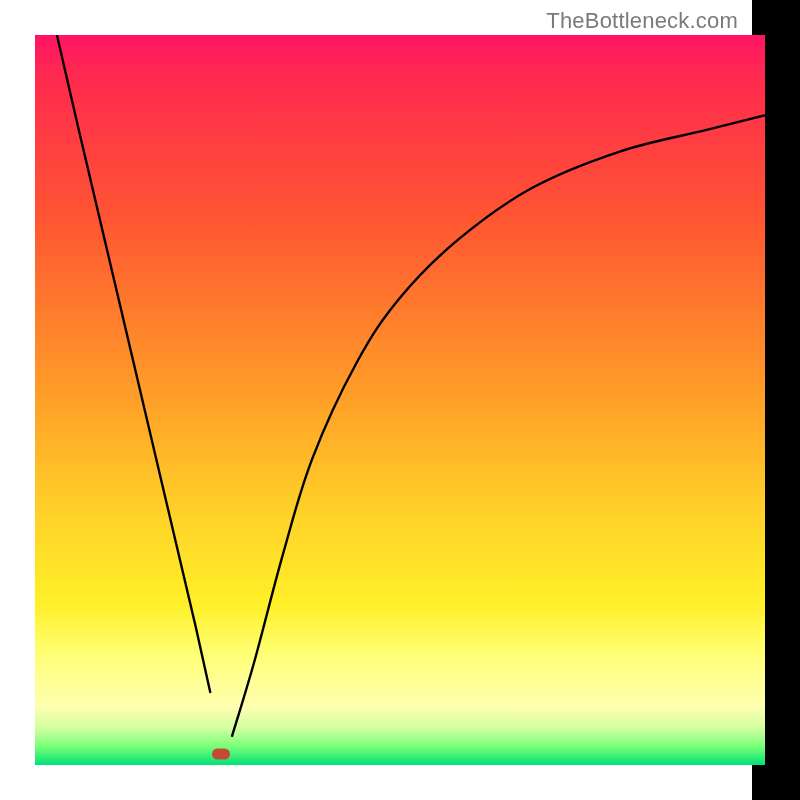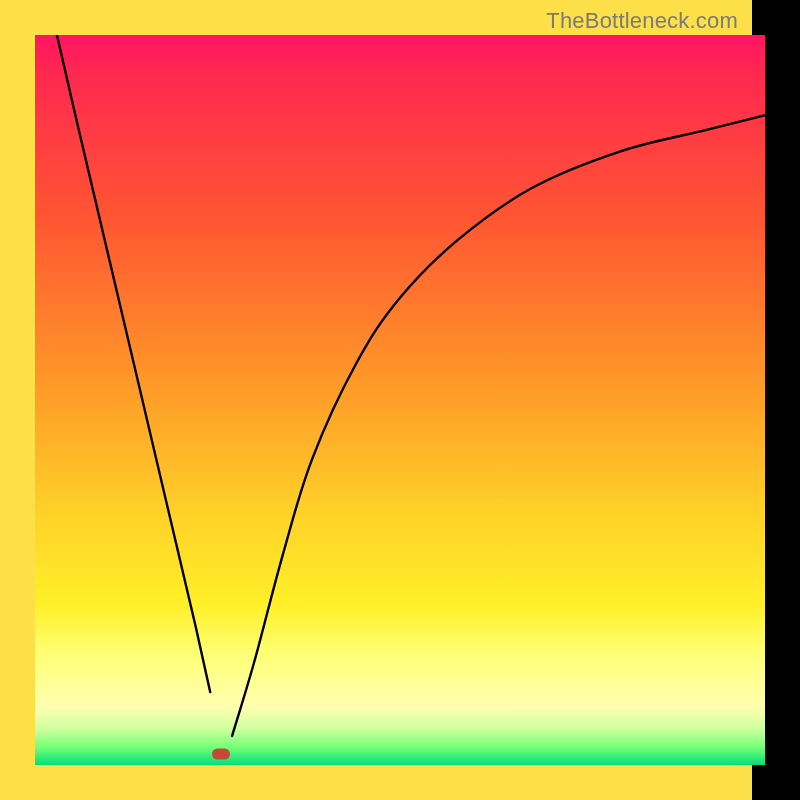--- a/index.html
+++ b/index.html
@@ -9,21 +9,21 @@
     height: 800px;
     background: #000;
     overflow: hidden;
   }
   .frame {
     position: absolute;
     top: 0;
     left: 0;
     width: 752px;
     height: 800px;
-    background: #fde047;
+    background: #ffffff;
   }
   .plot-area {
     position: absolute;
     top: 35px;
     left: 35px;
     width: 730px;
     height: 730px;
     overflow: hidden;
   }
   .gradient {

